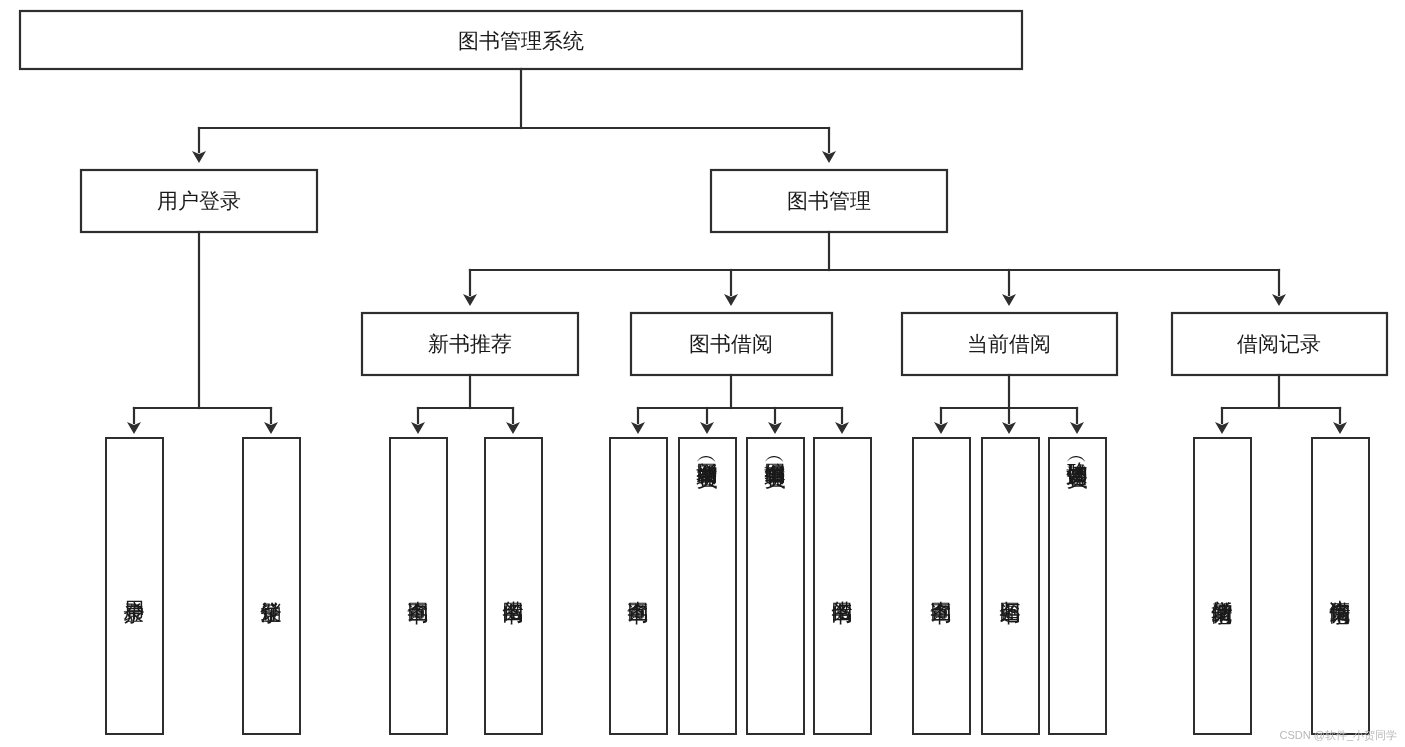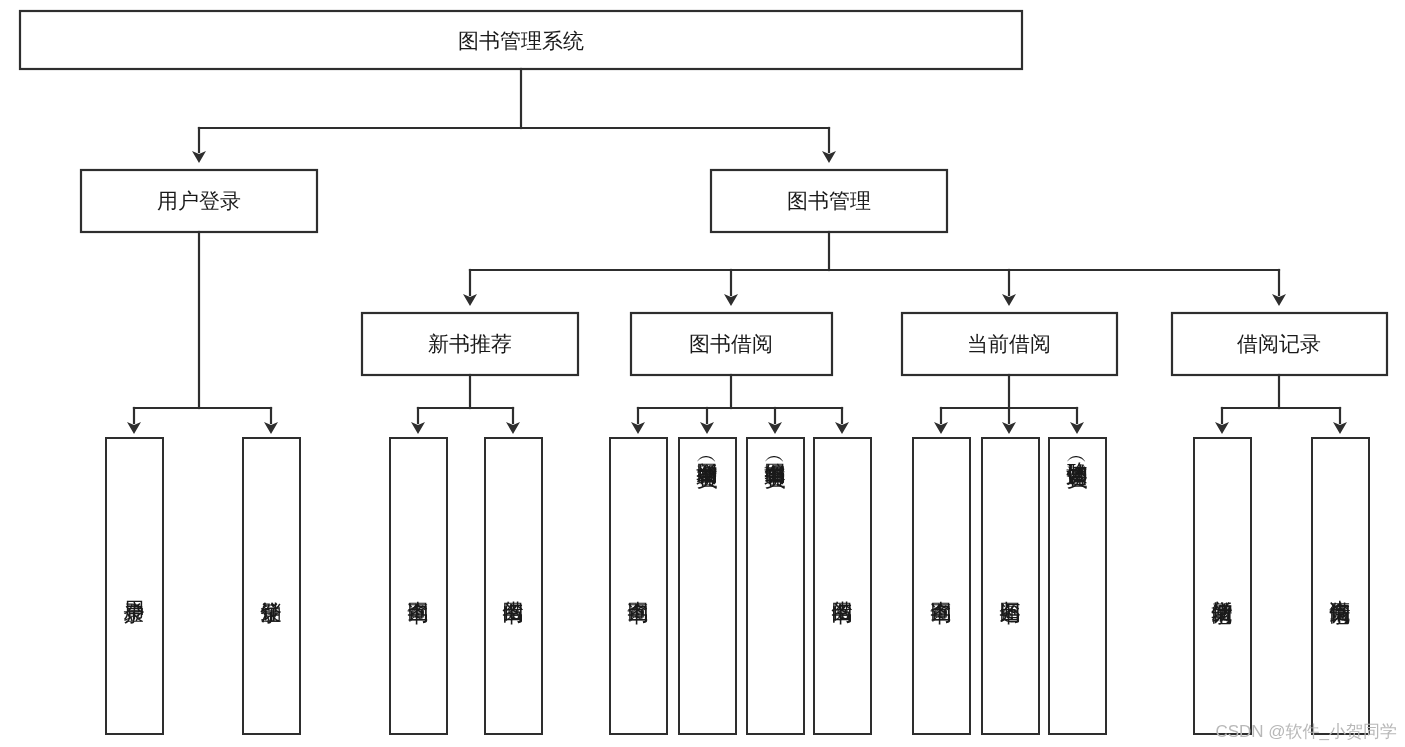--- a/index.html
+++ b/index.html
@@ -67,21 +67,21 @@
     align-items: center;
   }
   .leaf-inner {
     padding-top: 6px;
   }
   #watermark {
     position: absolute;
     right: 8px;
     bottom: 4px;
     font-family: "Liberation Sans", "DejaVu Sans", sans-serif;
-    font-size: 17px;
+    font-size: 11px;
     color: #b8b8b8;
     white-space: nowrap;
     pointer-events: none;
   }
 </style>
 </head>
 <body>
 
 <svg id="diagram-root" viewBox="0 0 1405 747">
 

